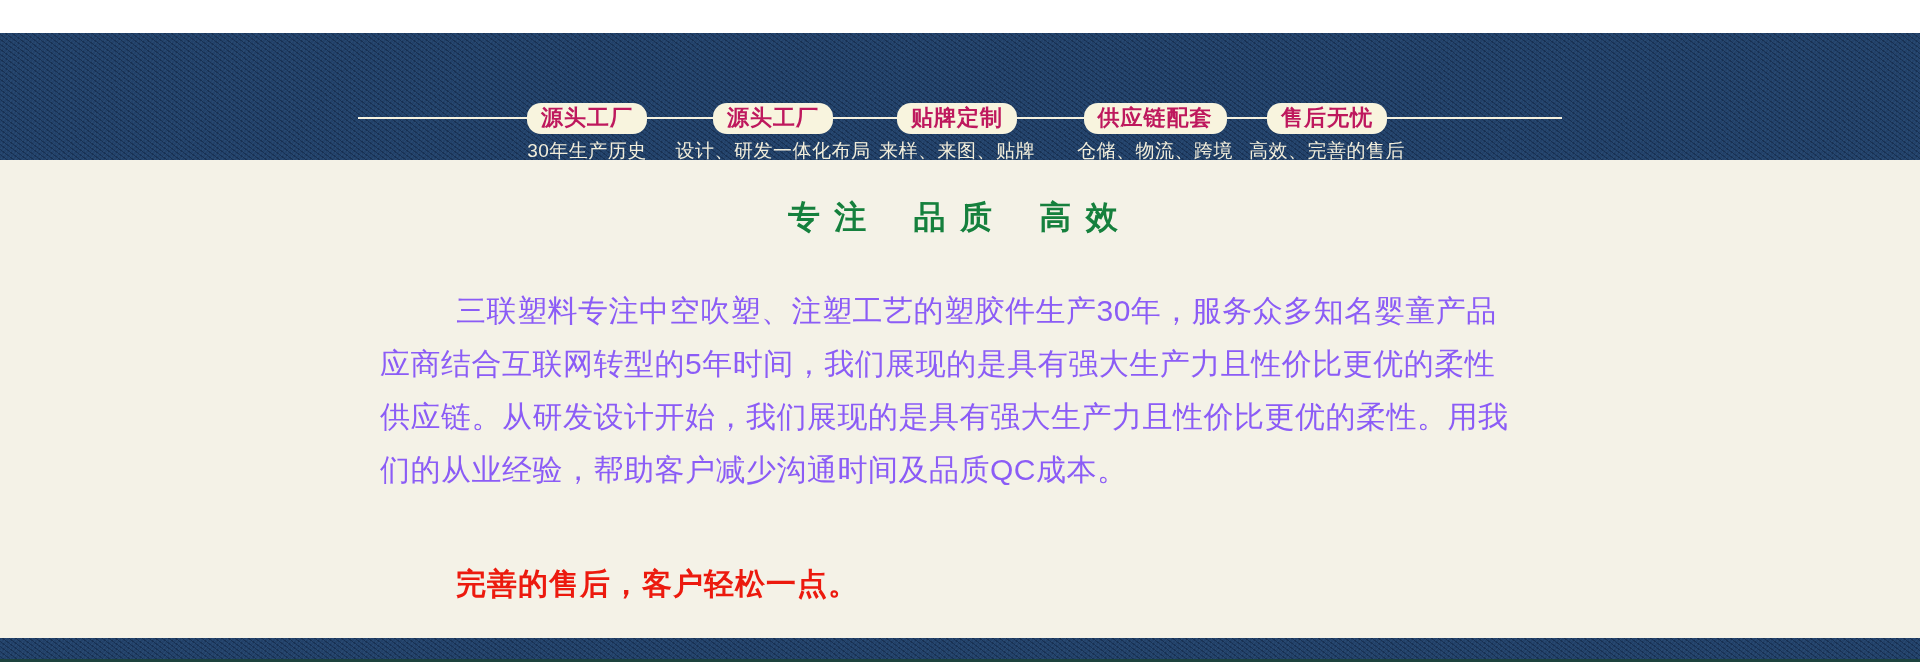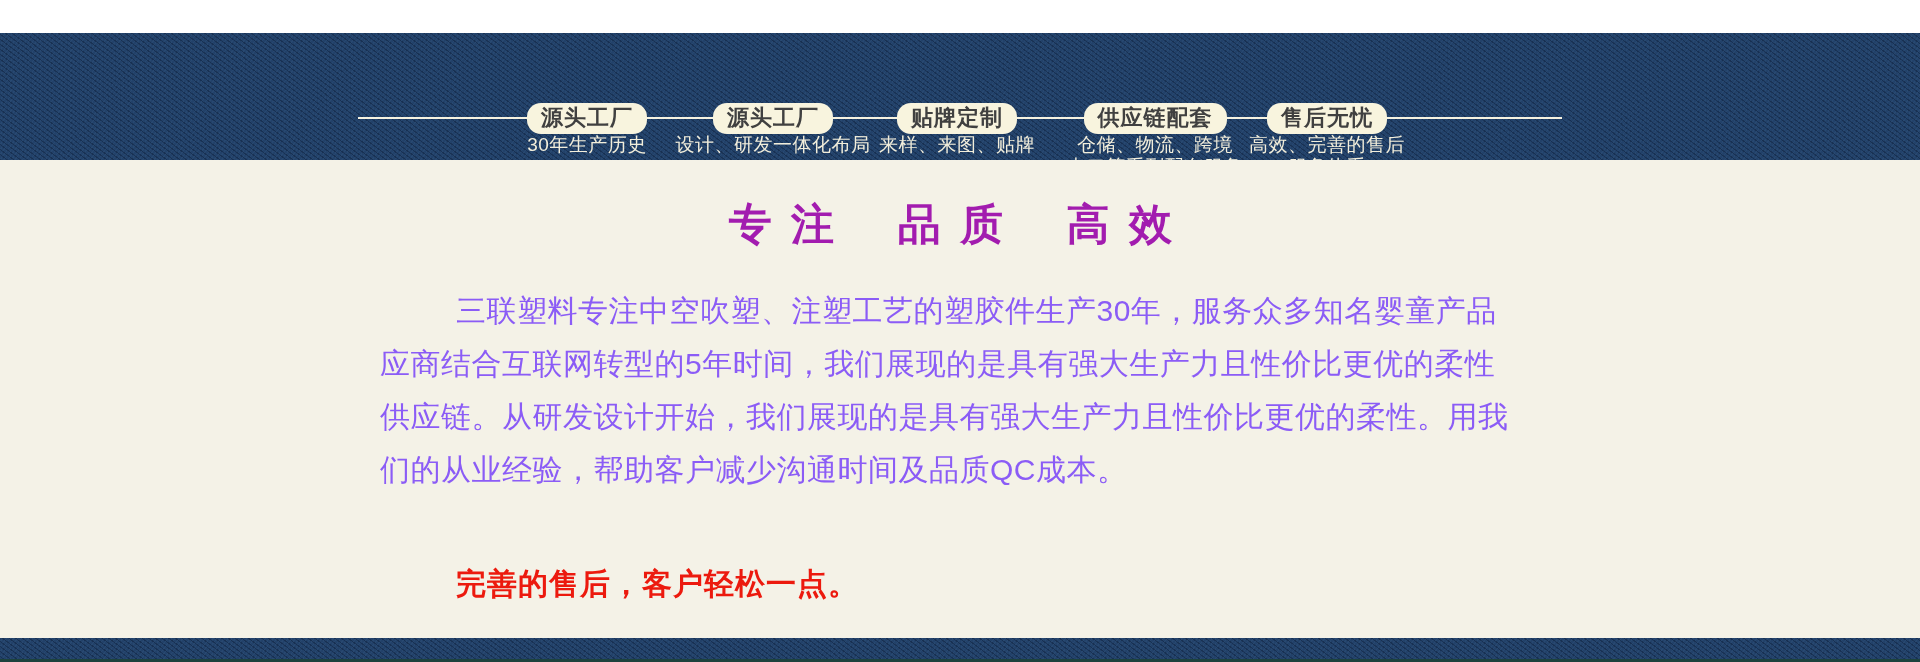--- a/index.html
+++ b/index.html
@@ -38,48 +38,49 @@
     text-align: center;
   }
   .f0 { left: 587px; }
   .f1 { left: 773px; }
   .f2 { left: 957px; }
   .f3 { left: 1155px; }
   .f4 { left: 1327px; }
   .feature-badge {
     display: inline-block;
     background: #f8f4de;
-    color: #404040;
+    color: #be185d;
     font-size: 22px;
     font-weight: bold;
     line-height: 22px;
     padding: 4px 14px 5px 14px;
     border-radius: 14px;
     letter-spacing: 1px;
     position: relative;
     z-index: 2;
   }
   .feature-desc {
+    margin-top: 6px;
     color: #f2eedb;
     font-size: 19px;
     line-height: 22px;
     font-weight: 500;
     letter-spacing: 0.5px;
   }
   .main-section {
     position: absolute; left: 0; top: 160px;
     width: 1920px; height: 478px;
     background: #f4f2e7;
   }
   .section-title {
     position: absolute; left: 0; top: 36px;
     width: 1920px;
     text-align: center;
-    color: #a21caf;
-    font-size: 43px;
+    color: #15803d;
+    font-size: 32px;
     font-weight: bold;
     letter-spacing: 0.45em;
     word-spacing: 0.30em;
     white-space: nowrap;
   }
   .intro-paragraph {
     position: absolute; left: 380px; top: 124px;
     width: 1170px;
     color: #8b5cf6;
     font-size: 30px;

